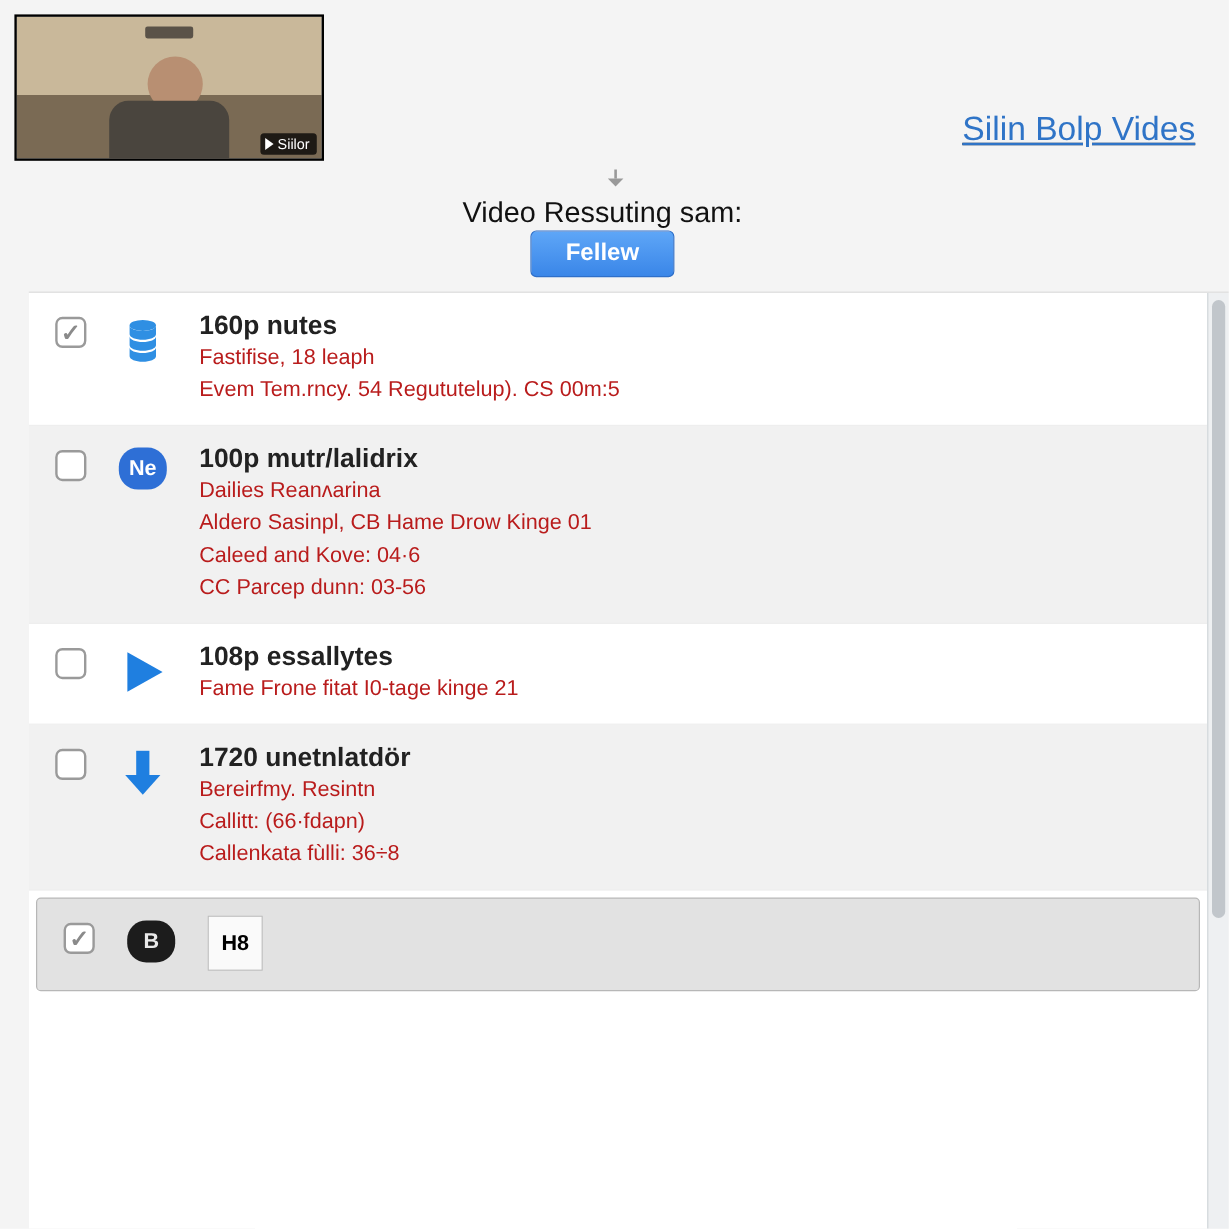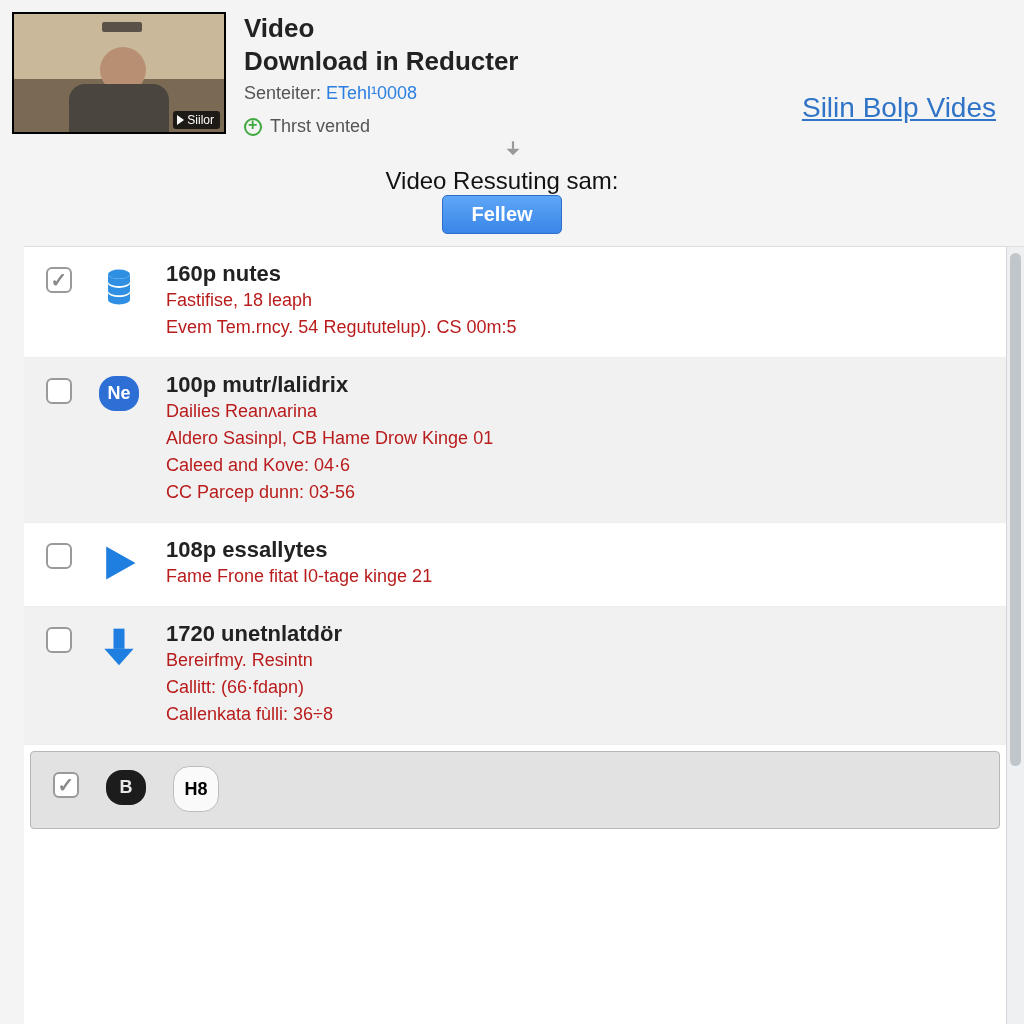--- a/index.html
+++ b/index.html
@@ -15,21 +15,21 @@
 
   
   .header {
     display: flex;
     align-items: flex-start;
     padding: 12px 20px 10px 12px;
     background: #f4f4f4;
     position: relative;
   }
   .thumb {
-    width: 214px; height: 122px;
+    width: 258px; height: 122px;
     background: linear-gradient(180deg,#c9b89a 0 55%, #7a6a54 55% 100%);
     border: 2px solid #000;
     position: relative;
     flex-shrink: 0;
   }
   .thumb::before {
     
     content:"";
     position:absolute; left:52%; top:28%;
     width:46px; height:46px; border-radius:50%;
@@ -131,21 +131,21 @@
   }
   .icon-box {
     width:54px; display:flex; justify-content:center; align-items:flex-start;
     flex-shrink:0; padding-top:4px;
   }
   .icon-box svg{width:44px;height:44px;}
   .meta { flex:1; }
   .meta .title { font-size:22px; font-weight:700; }
   .meta .line { font-size:18px; color:#b91c1c; line-height:1.5; }
   .right-btn {
-    width:46px;height:46px;border:1px solid #bdbdbd;border-radius:16px;
+    width:46px;height:46px;border:1px solid #bdbdbd;border-radius:0;
     background:#fafafa; font-weight:700; font-size:18px; align-self:center;
   }
 
   
   .sq-label {
     background:#2e6fd6;color:#fff;font-weight:700;
     padding:7px 6px;border-radius:16px;font-size:18px;
     display:inline-block; min-width:40px; text-align:center;
   }
   .sq-dark { background:#1c1c1c;color:#e9e9e9; }
@@ -155,34 +155,20 @@
 <body>
 
 <div class="app">
 
   <div class="header">
     <div class="thumb">
       <div class="thumb-window"></div>
       <div class="thumb-play">
         <span class="tri"></span>
         <span>Siilor</span>
-      </div>
-    </div>
-    <div class="head-text">
-      <div class="h-title">
-        <span>Video</span><br>
-        <span>Download in Reducter</span>
-      </div>
-      <div class="h-sub">
-        <span>Senteiter: </span>
-        <a href="#">ETehl¹0008</a>
-      </div>
-      <div class="h-verify">
-        <span class="badge-check"></span>
-        <span>Thrst vented</span>
       </div>
     </div>
     <div class="sign-link">
       <a href="#">Silin Bolp Vides</a>
     </div>
     <div class="down-arrow">
       <svg viewBox="0 0 24 24">
           <path d="M12 16l-6-6h12z"></path>
           <rect x="11" y="3" width="2" height="7"></rect>
         </svg>

